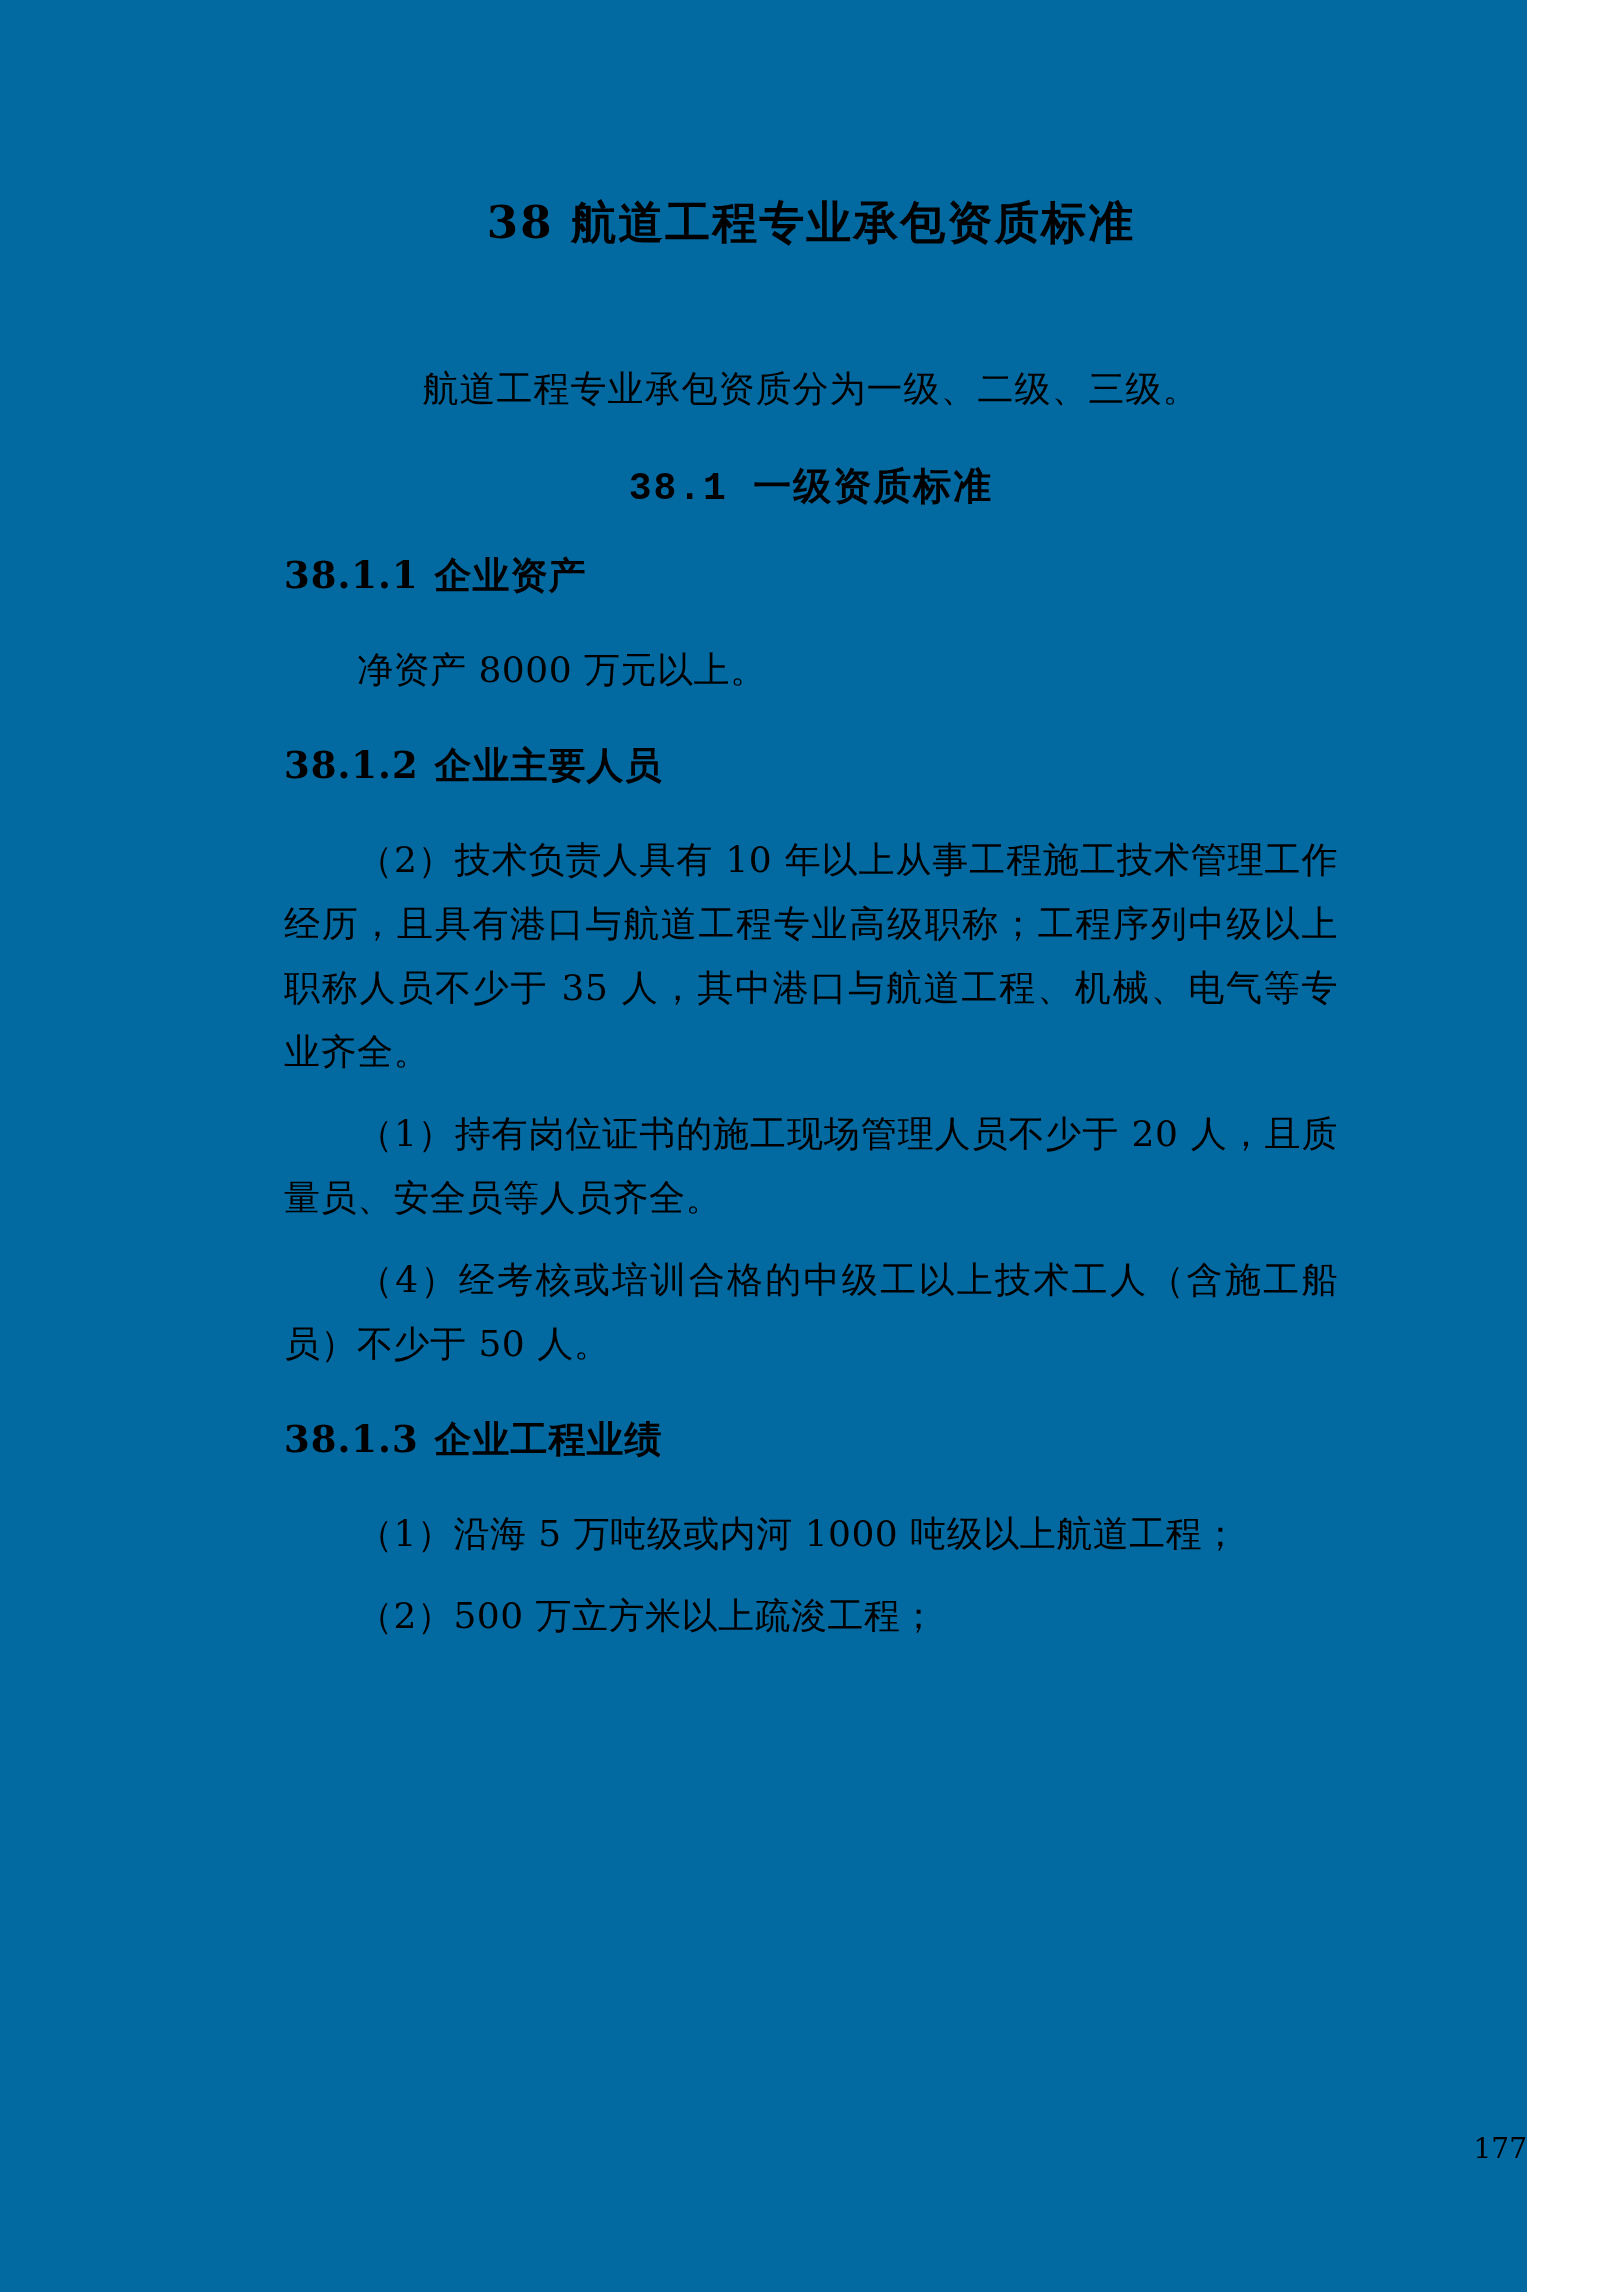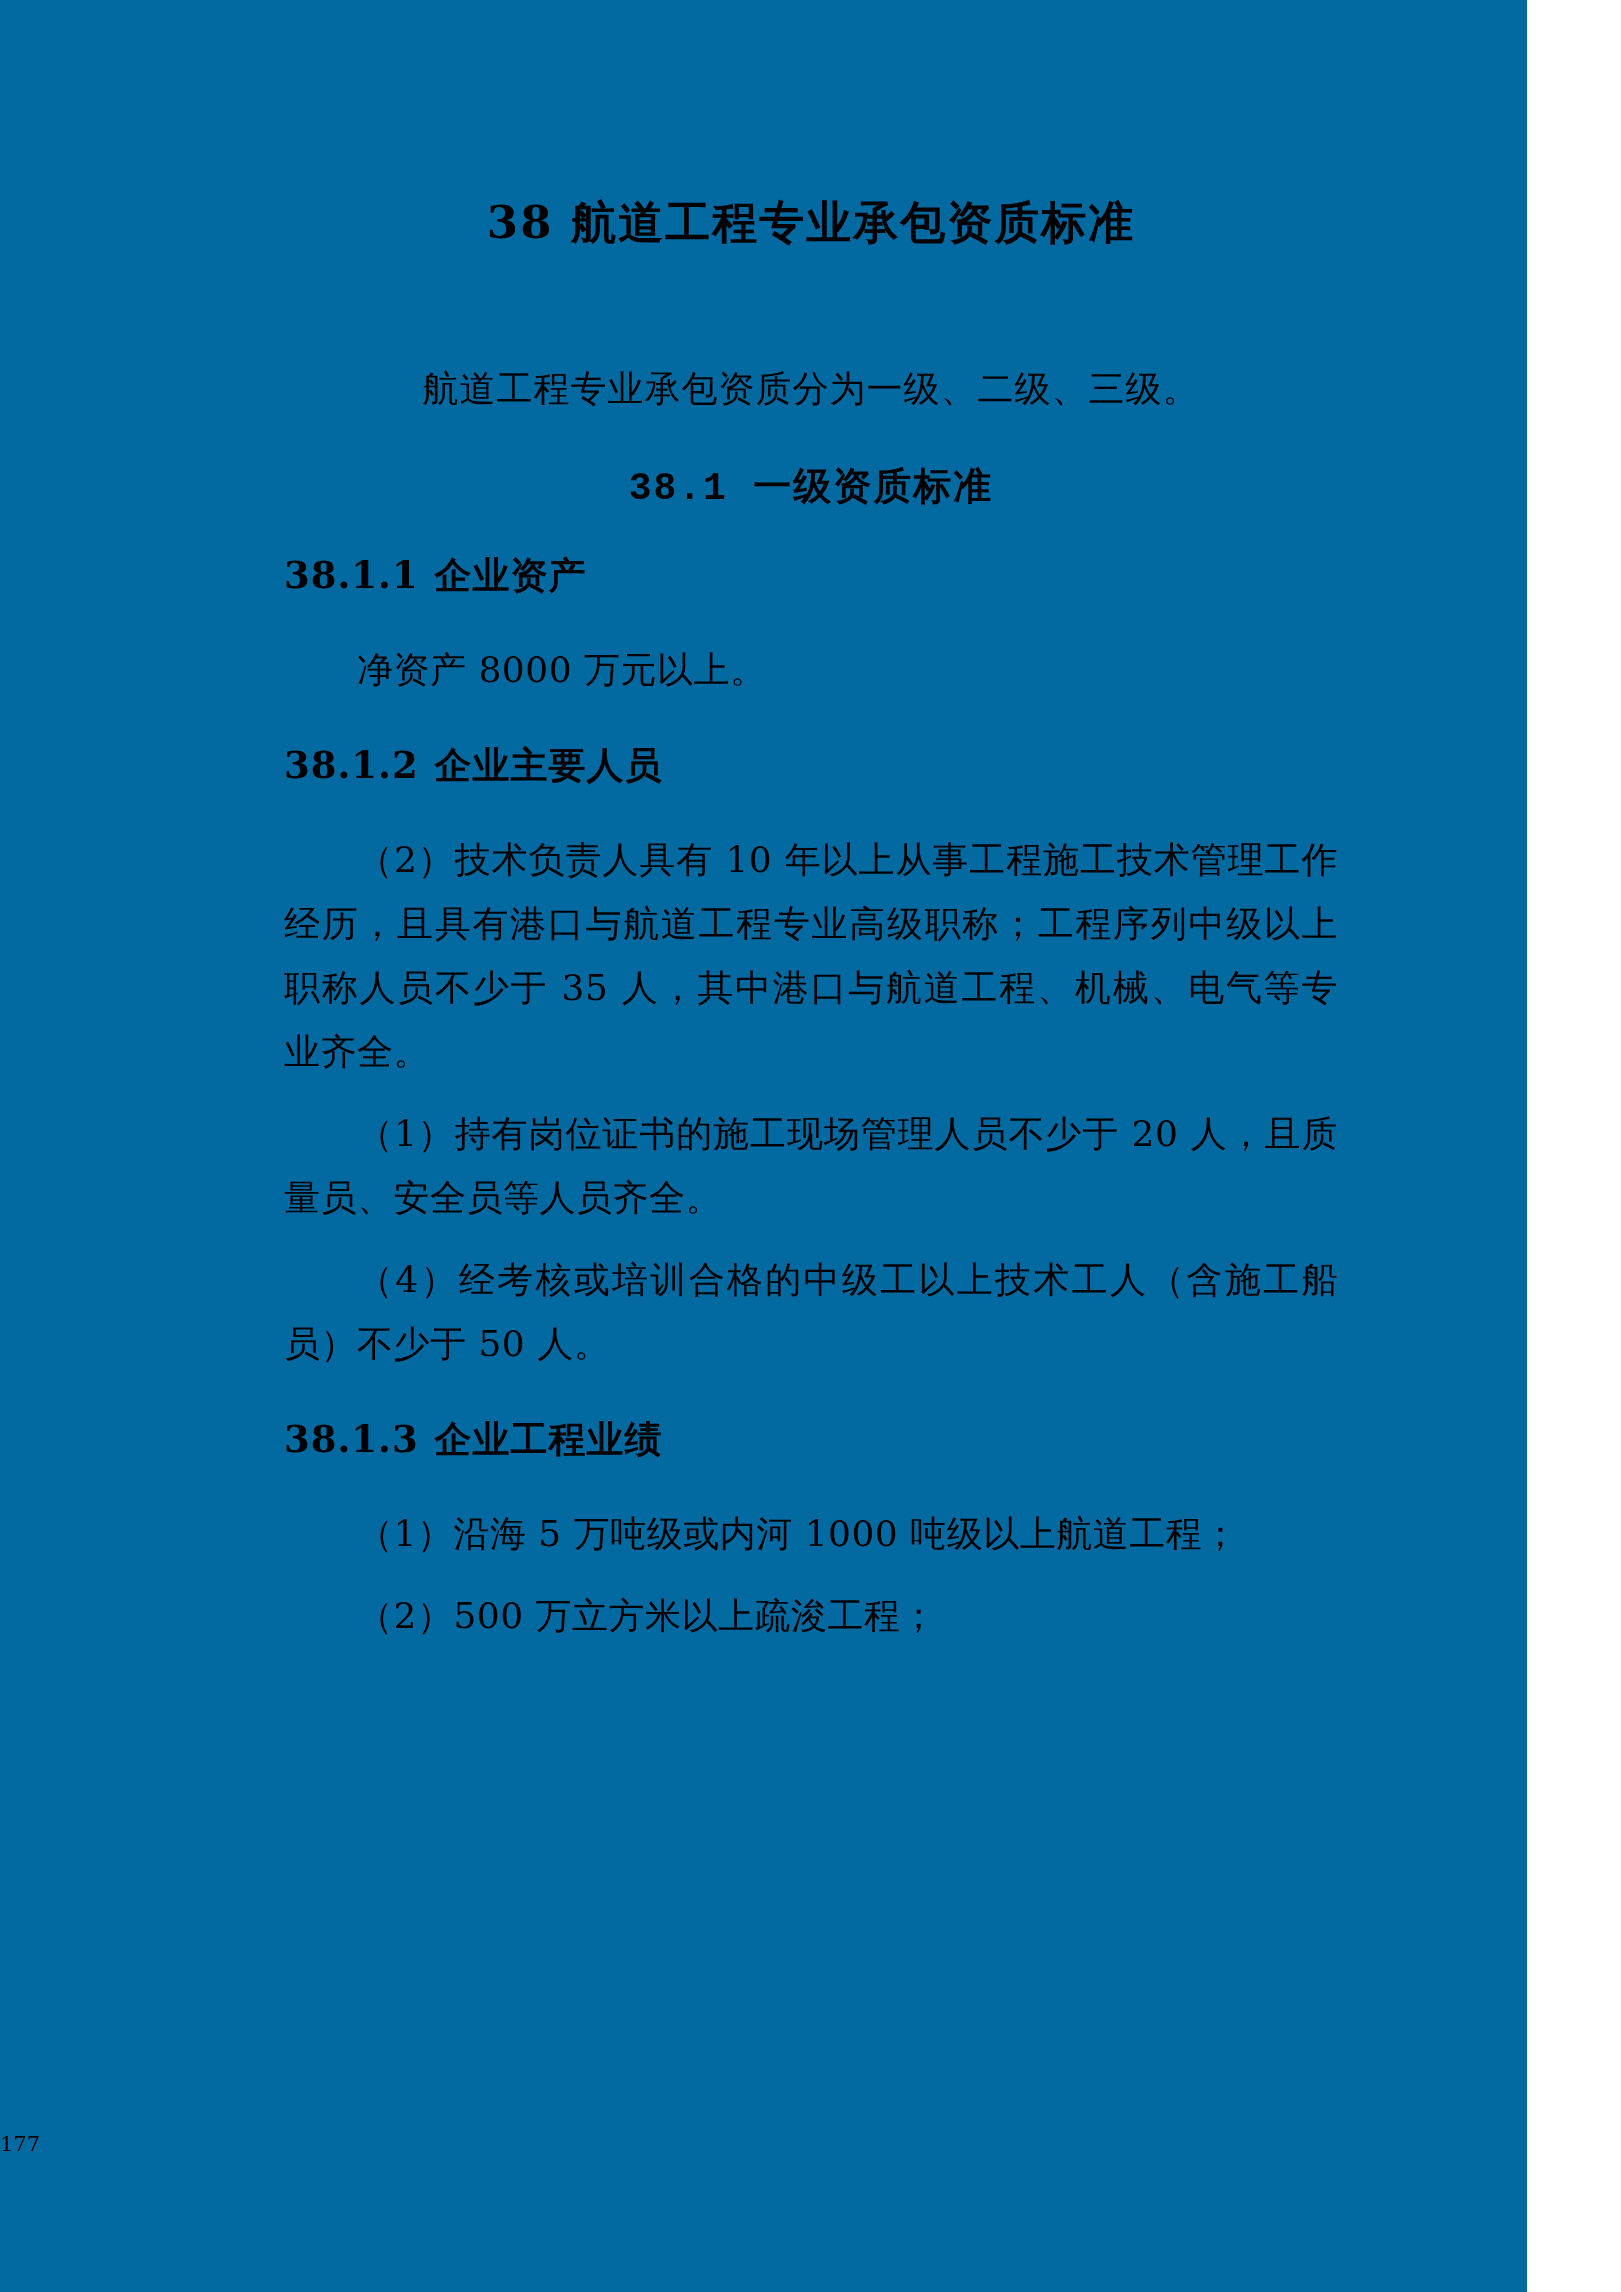--- a/index.html
+++ b/index.html
@@ -74,22 +74,22 @@
     letter-spacing: 0.5px;
   }
   p.indent {
     text-indent: 73px;
   }
   .page-number {
     position: absolute;
     left: 0;
     right: 0;
     top: 2132px;
-    text-align: left;
-    font-size: 21px;
+    text-align: right;
+    font-size: 28px;
     font-family: "DejaVu Serif", "Liberation Serif", serif;
   }
 </style>
 </head>
 <body>
 
 <div class="page">
   <div class="content">
 
     <h1 class="doc-title">38  航道工程专业承包资质标准</h1>

